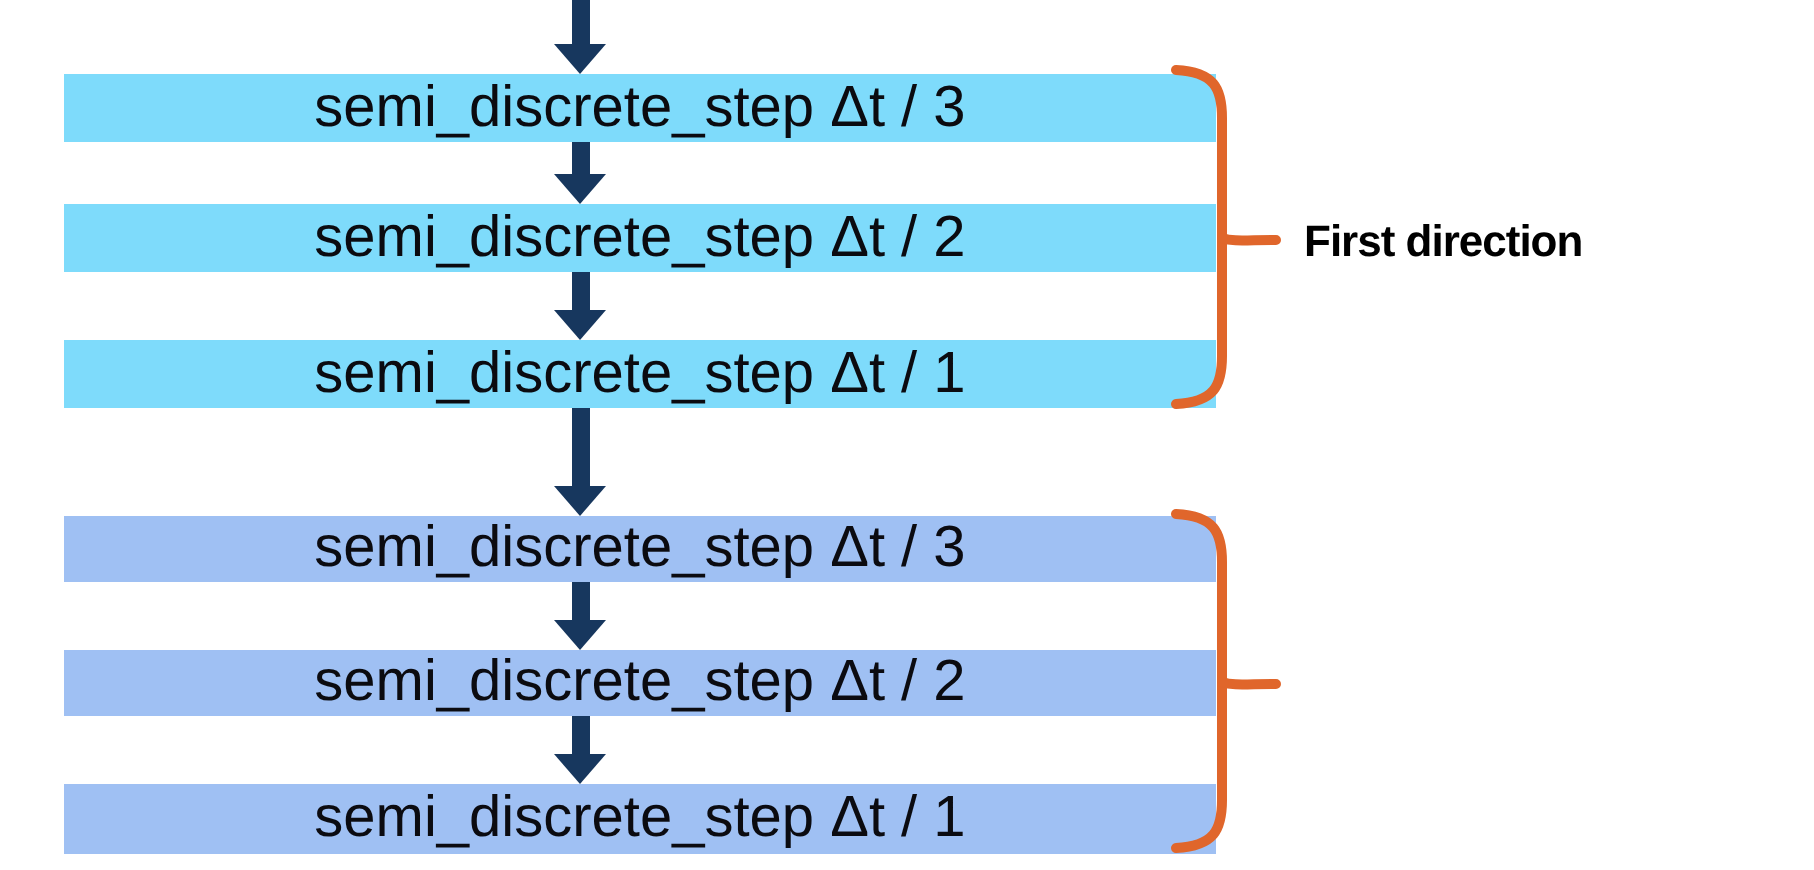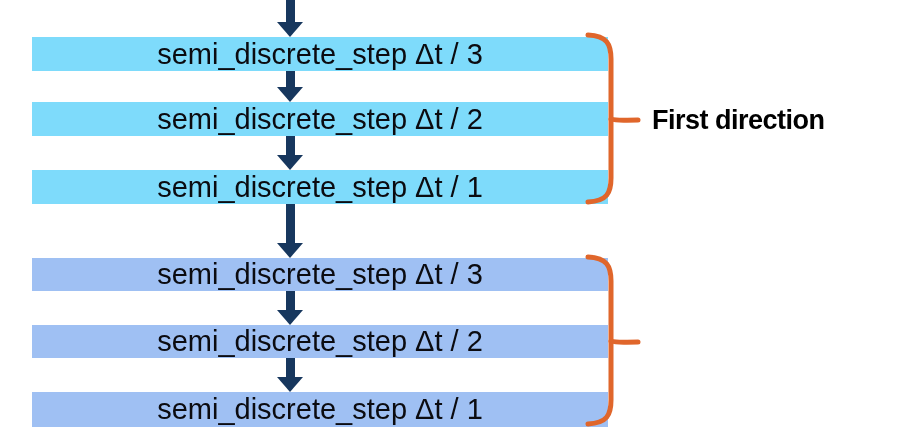--- a/index.html
+++ b/index.html
@@ -23,21 +23,21 @@
     background:#17375E;
   }
   .flow-arrow .head {
     position:absolute; bottom:0; left:0; width:0; height:0;
     border-left:13px solid transparent;
     border-right:13px solid transparent;
     border-top:15px solid #17375E;
   }
   .brace { position:absolute; width:60px; height:175px; }
   .dir-label {
-    position:absolute; font-weight:bold; font-size:27px; line-height:33px;
+    position:absolute; font-weight:bold; font-size:22px; line-height:33px;
     letter-spacing:-0.5px; color:#000000; white-space:nowrap;
   }
 </style>
 </head>
 <body>
 
 <div class="canvas">
 
   <div class="flow-arrow" style="top:0; height:37px;">
     <div class="shaft"></div>

